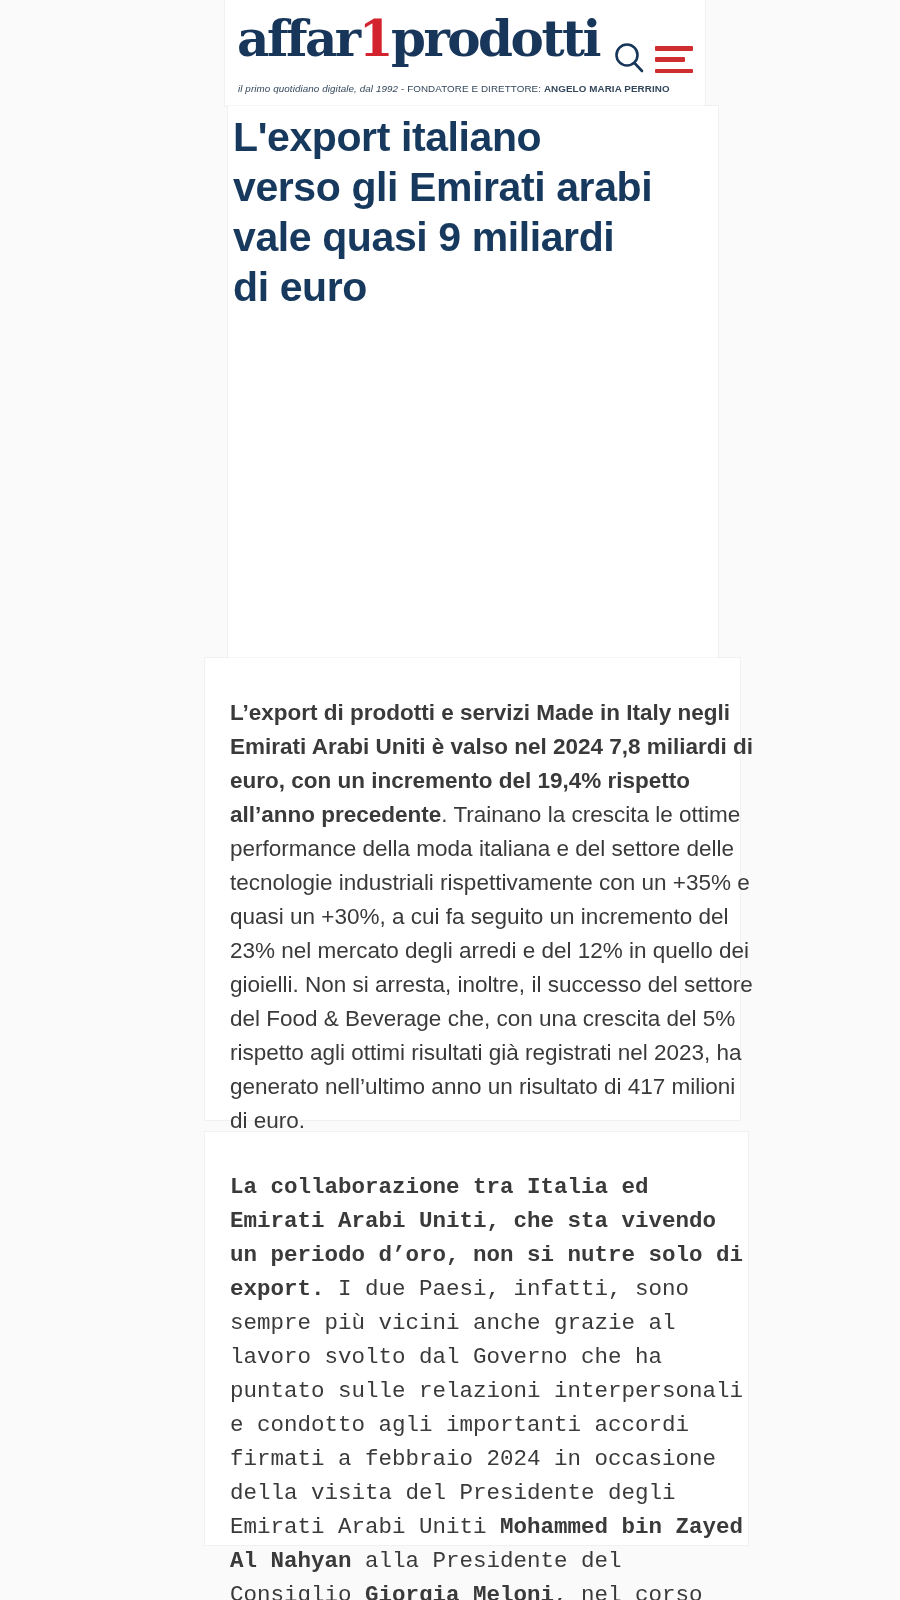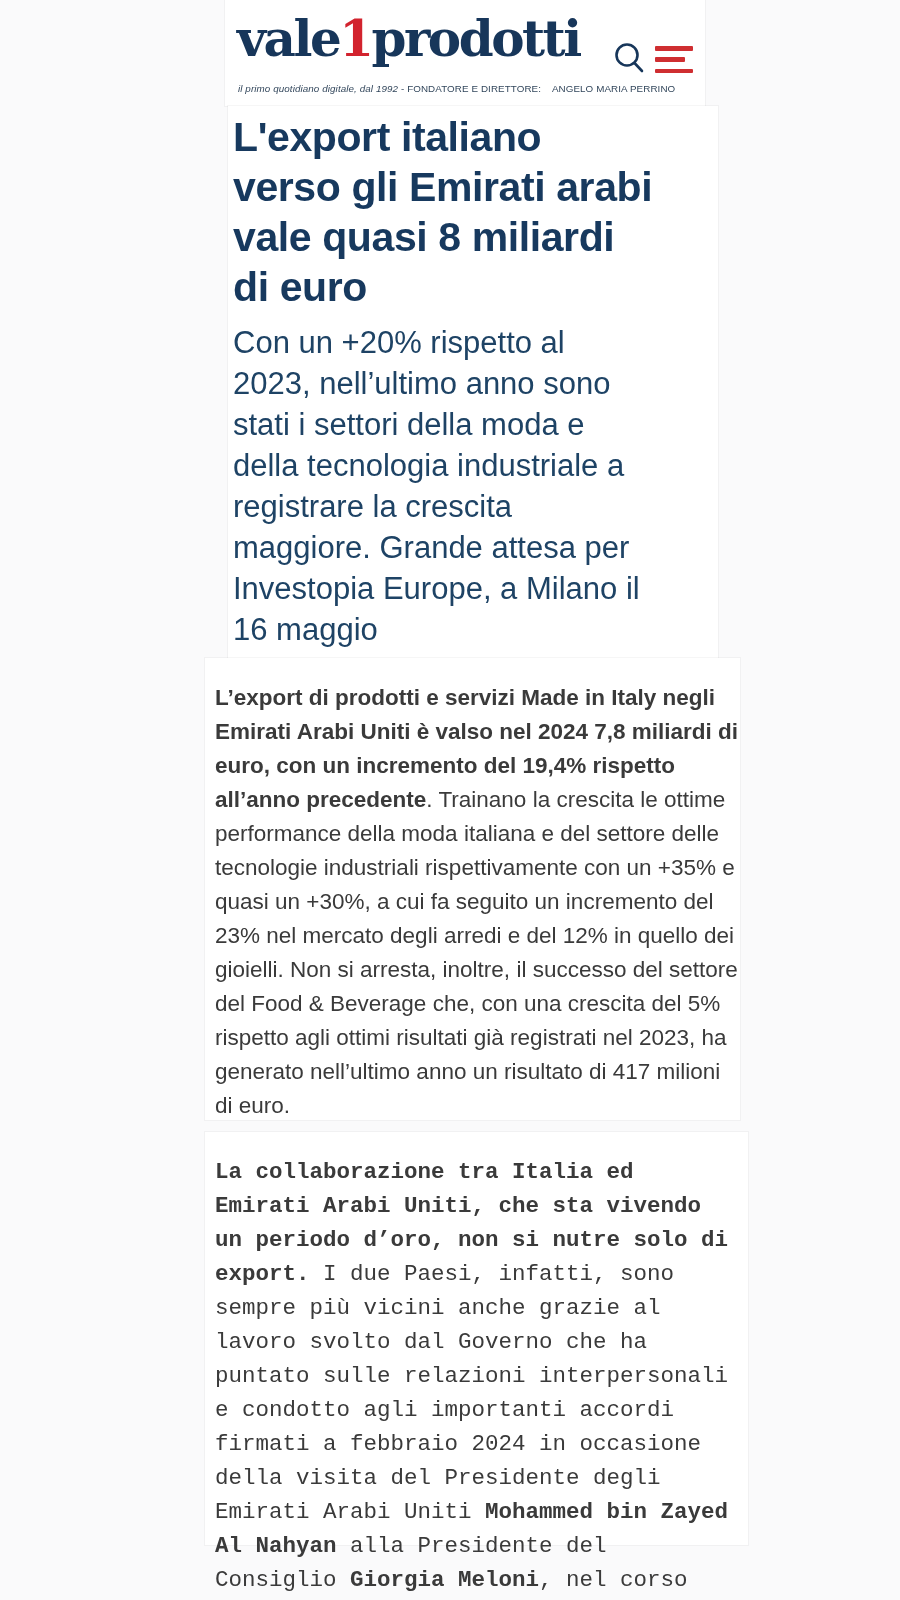--- a/index.html
+++ b/index.html
@@ -42,55 +42,55 @@
   .menu-bars .bar{height:4.5px;background:#cf2e31;border-radius:1px;}
   .menu-bars .bar.mid{width:78%;}
   .tagline{
     position:absolute;left:13px;top:82px;
     font-size:9.8px;line-height:13px;
     color:#33475c;
     white-space:nowrap;
     letter-spacing:0.1px;
   }
   .tagline .t-italic{font-style:italic;}
-  .tagline .t-bold{font-weight:400;margin-left:8px;}
+  .tagline .t-bold{font-weight:700;}
   
   .headline-card{left:228px;top:106px;width:490px;height:552px;}
   .headline-card h1{
     margin:0;position:absolute;left:5px;top:6px;width:420px;
     font-size:41px;line-height:50px;
     font-weight:700;letter-spacing:-0.4px;
     color:#17395e;
   }
   .headline-card h2{
     margin:0;position:absolute;left:5px;top:216px;width:412px;
     font-size:31px;line-height:41px;
     font-weight:400;
     color:#1e4365;
   }
   
   .body-card{left:205px;width:535px;}
   .body-card p{
-    margin:2px;
+    margin:17px;
     padding:21px 0 0 8px;
     width:524px;
     font-size:22.5px;line-height:34px;
     color:#3a3a3a;
   }
   .body-card-1{top:658px;height:462px;}
   .body-card-2{top:1132px;width:543px;height:413px;font-family:Liberation Mono, monospace;}
 </style>
 </head>
 <body>
 
 <div>
 
   <header class="card header-card">
     <div class="logo">
-      <span>vale</span><span class="accent">1</span><span>prodotti</span>
+      <span>affar</span><span class="accent">1</span><span>prodotti</span>
     </div>
 
     <button class="search-btn">
       <svg width="38" height="38" viewBox="0 0 38 38">
         <circle cx="16" cy="15" r="10.5" fill="none" stroke="#17365a" stroke-width="2.6"></circle>
         <line x1="23.5" y1="23" x2="31" y2="31" stroke="#17365a" stroke-width="2.6" stroke-linecap="round"></line>
       </svg>
     </button>
 
     <button class="menu-btn">
@@ -100,22 +100,21 @@
         <span class="bar"></span>
       </span>
     </button>
 
     <div class="tagline">
       <span class="t-italic">il primo quotidiano digitale, dal 1992</span><span> - FONDATORE E DIRETTORE: </span><span class="t-bold">ANGELO MARIA PERRINO</span>
     </div>
   </header>
 
   <section class="card headline-card">
-    <h1>L'export italiano verso gli Emirati arabi vale quasi 8 miliardi di euro</h1>
-    <h2>Con un +20% rispetto al 2023, nell’ultimo anno sono stati i settori della moda e della tecnologia industriale a registrare la crescita maggiore. Grande attesa per Investopia Europe, a Milano il 16 maggio</h2>
+    <h1>L'export italiano verso gli Emirati arabi vale quasi 9 miliardi di euro</h1>
   </section>
 
   <section class="card body-card body-card-1">
     <p><span style="font-weight: 700;">L’export di prodotti e servizi Made in Italy negli Emirati Arabi Uniti è valso nel 2024 7,8 miliardi di euro, con un incremento del 19,4% rispetto all’anno precedente</span><span>. Trainano la crescita le ottime performance della moda italiana e del settore delle tecnologie industriali rispettivamente con un +35% e quasi un +30%, a cui fa seguito un incremento del 23% nel mercato degli arredi e del 12% in quello dei gioielli. Non si arresta, inoltre, il successo del settore del Food &amp; Beverage che, con una crescita del 5% rispetto agli ottimi risultati già registrati nel 2023, ha generato nell’ultimo anno un risultato di 417 milioni di euro.</span></p>
   </section>
 
   <section class="card body-card body-card-2">
     <p><span style="font-weight: 700;">La collaborazione tra Italia ed Emirati Arabi Uniti, che sta vivendo un periodo d’oro, non si nutre solo di export.</span><span> I due Paesi, infatti, sono sempre più vicini anche grazie al lavoro svolto dal Governo che ha puntato sulle relazioni interpersonali e condotto agli importanti accordi firmati a febbraio 2024 in occasione della visita del Presidente degli Emirati Arabi Uniti </span><span style="font-weight: 700;">Mohammed bin Zayed Al Nahyan</span><span> alla Presidente del Consiglio </span><span style="font-weight: 700;">Giorgia Meloni</span><span>, nel corso del Forum imprenditoriale Italia – Emirati Arabi Uniti.</span></p>
   </section>
 

